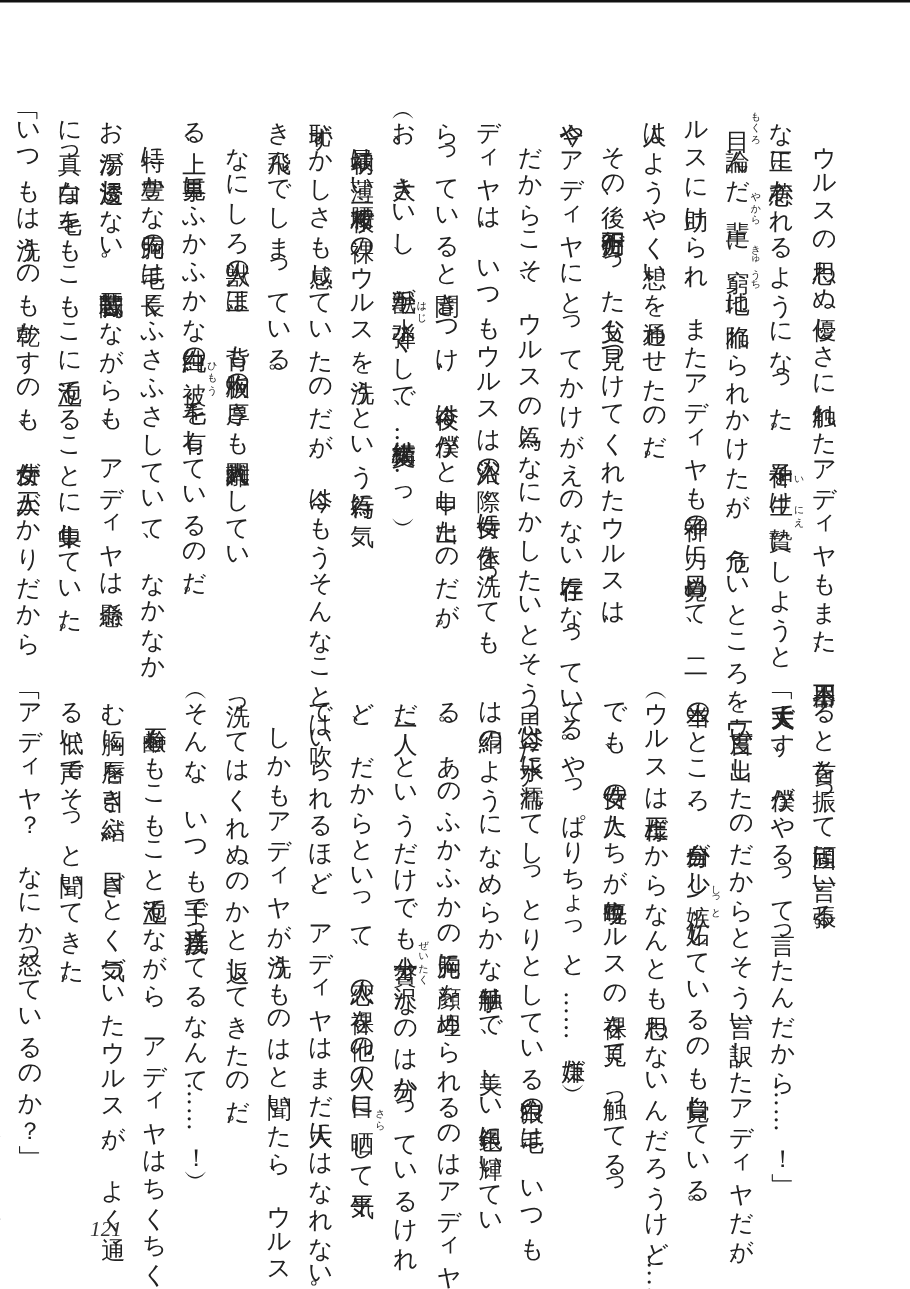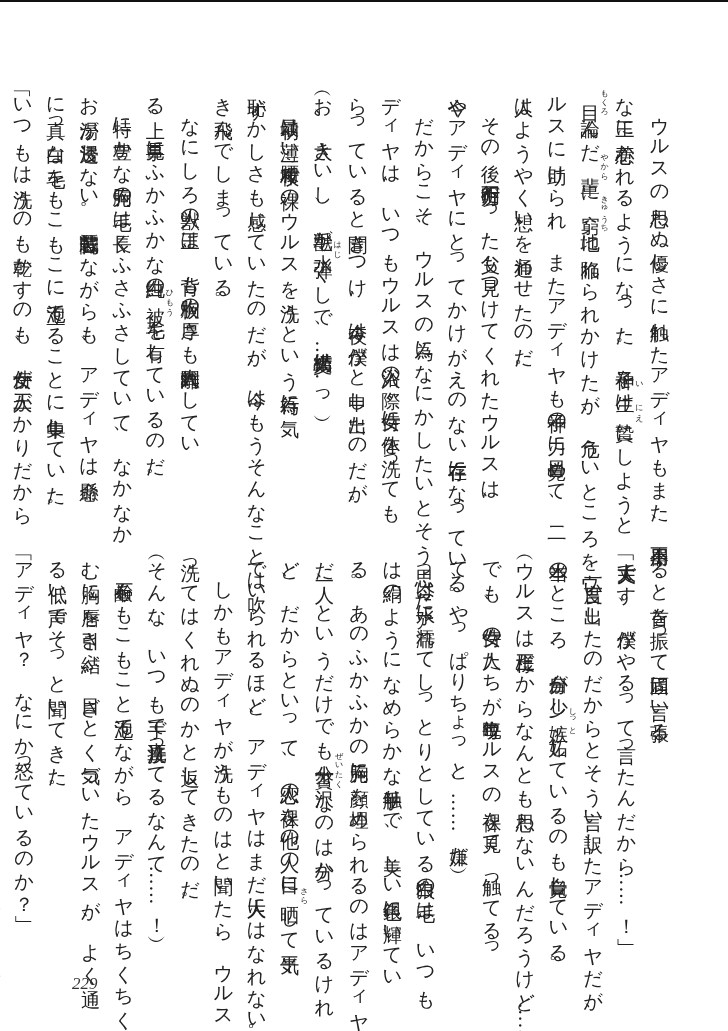--- a/index.html
+++ b/index.html
@@ -105,13 +105,13 @@
   <span class="col">洗ってはくれぬのかと返してきたのだ。</span>
   <span class="col">（そんな、いつも手で直接洗ってるなんて……！）</span>
   <span class="col">　石鹸をもこもこと泡立てながら、アディヤはちくちく痛</span>
   <span class="col">む胸に唇を引き結ぶ。目ざとく気づいたウルスが、よく通</span>
   <span class="col">る低い声でそっと聞いてきた。</span>
   <span class="col">「アディヤ？　なにか怒っているのか？」</span>
   <span class="col">「……別に、怒ってなんていません。前も洗いますね」</span>
 
 </div>
 
-<div class="page-number">229</div>
+<div class="page-number">121</div>
 
 </body></html>

